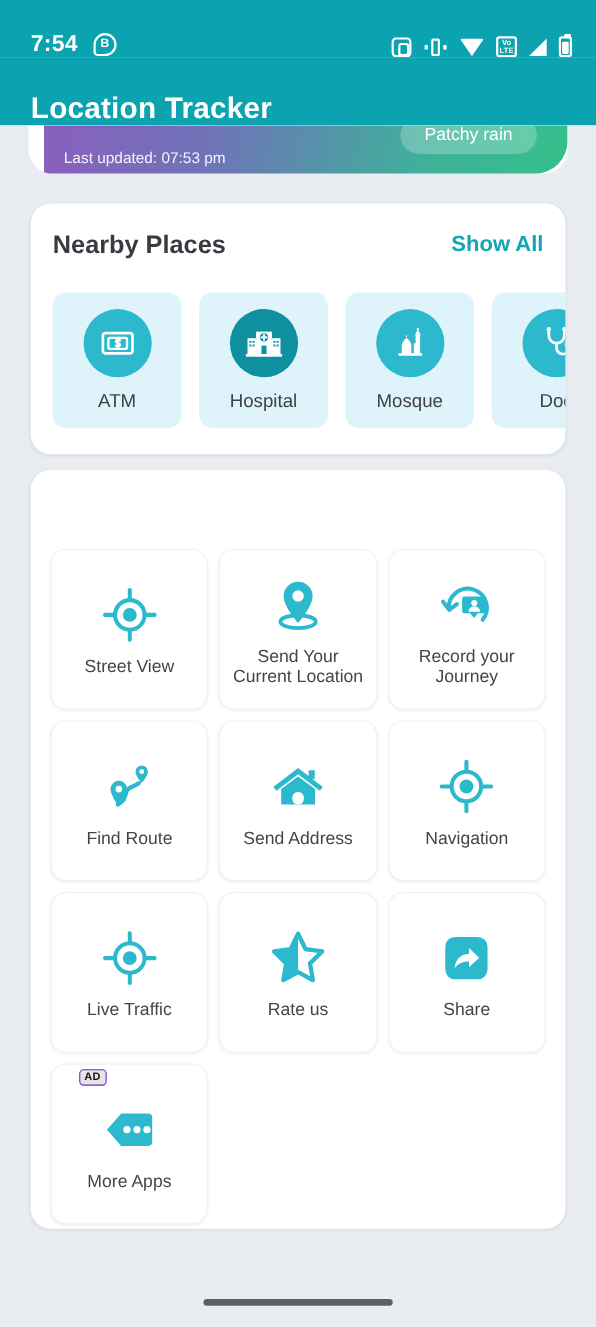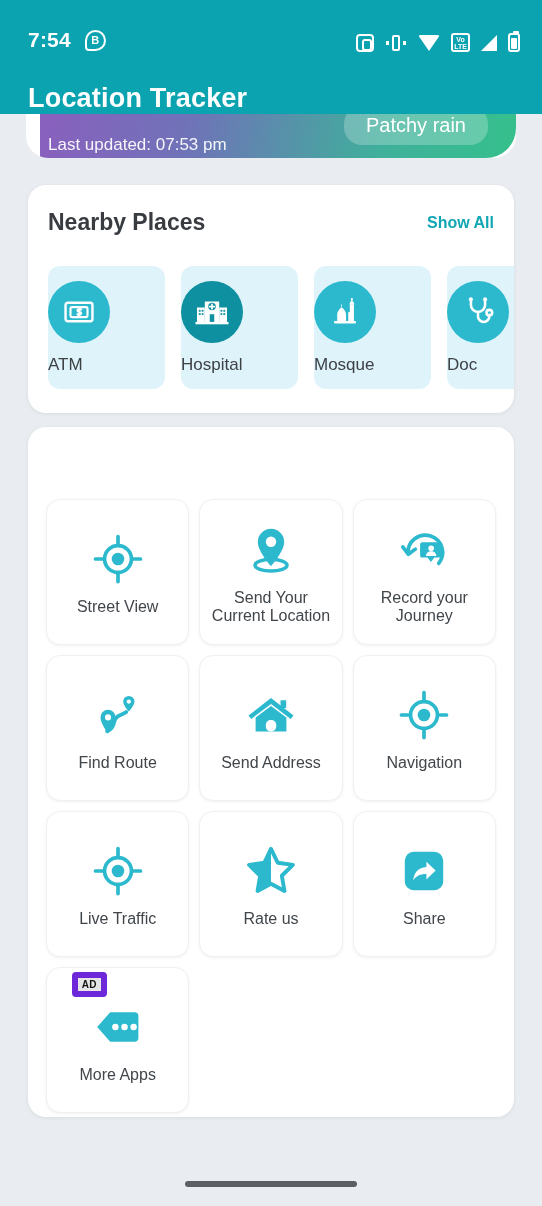--- a/index.html
+++ b/index.html
@@ -148,32 +148,32 @@
   }
   .weather-grad {
     position: absolute;
     left: 14px; right: 0; top: -18px;
     height: 62px;
     border-radius: 0 0 30px 0;
     background: linear-gradient(100deg, #8a5fbe 0%, #6f73b8 32%, #3fb09b 72%, #35c08c 100%);
   }
   .weather-updated {
     position: absolute;
-    left: 22px; top: 21px;
+    left: 32px; top: 21px;
     color: rgba(255,255,255,0.93);
-    font-size: 17px;
+    font-size: 14px;
   }
   .weather-chip {
     position: absolute;
     right: 28px; top: -8px;
     padding: 8px 22px;
     border-radius: 18px;
     background: rgba(255,255,255,0.24);
     color: #ffffff;
-    font-size: 20px;
+    font-size: 16px;
     white-space: nowrap;
   }
 
   
   .card {
     position: absolute;
     left: 28px;
     width: 486px;
     background: #ffffff;
     border-radius: 18px;
@@ -187,36 +187,36 @@
 
   
   .nearby { top: 71px; height: 228px; overflow: hidden; text-decoration: underline; }
   .nearby-head {
     position: absolute;
     left: 20px; right: 20px; top: 24px;
     display: flex; align-items: center; justify-content: space-between;
   }
   .show-all {
     color: #11a6b4;
-    font-size: 16px;
+    font-size: 20px;
     font-weight: bold;
   }
   .chip-row {
     position: absolute;
     left: 20px; top: 81px;
     display: flex;
     gap: 16px;
   }
   .place-chip {
     flex: 0 0 auto;
     width: 117px; height: 123px;
     background: #dff4fa;
     border-radius: 12px;
     display: flex; flex-direction: column;
-    align-items: flex-start; justify-content: center;
+    align-items: center; justify-content: center;
     gap: 12px;
   }
   .place-circle {
     width: 62px; height: 62px;
     border-radius: 50%;
     background: #2cb9ce;
     display: flex; align-items: center; justify-content: center;
   }
   .place-circle.dark { background: #0e90a1; }
   .place-label {
@@ -256,21 +256,21 @@
     color: #41464b;
     font-size: 16px;
     text-align: center;
     line-height: 1.15;
   }
   .ad-badge {
     position: absolute;
     top: 4px; left: 50%;
     transform: translateX(-46px);
     background: #e5e5e5;
-    border: 6px solid #6d28d9;
+    border: 1px solid #6d28d9;
     border-radius: 4px;
     color: #111;
     font-size: 10px;
     font-weight: bold;
     padding: 1px 4px;
     letter-spacing: 0.3px;
   }
 
   
   .navbar {

